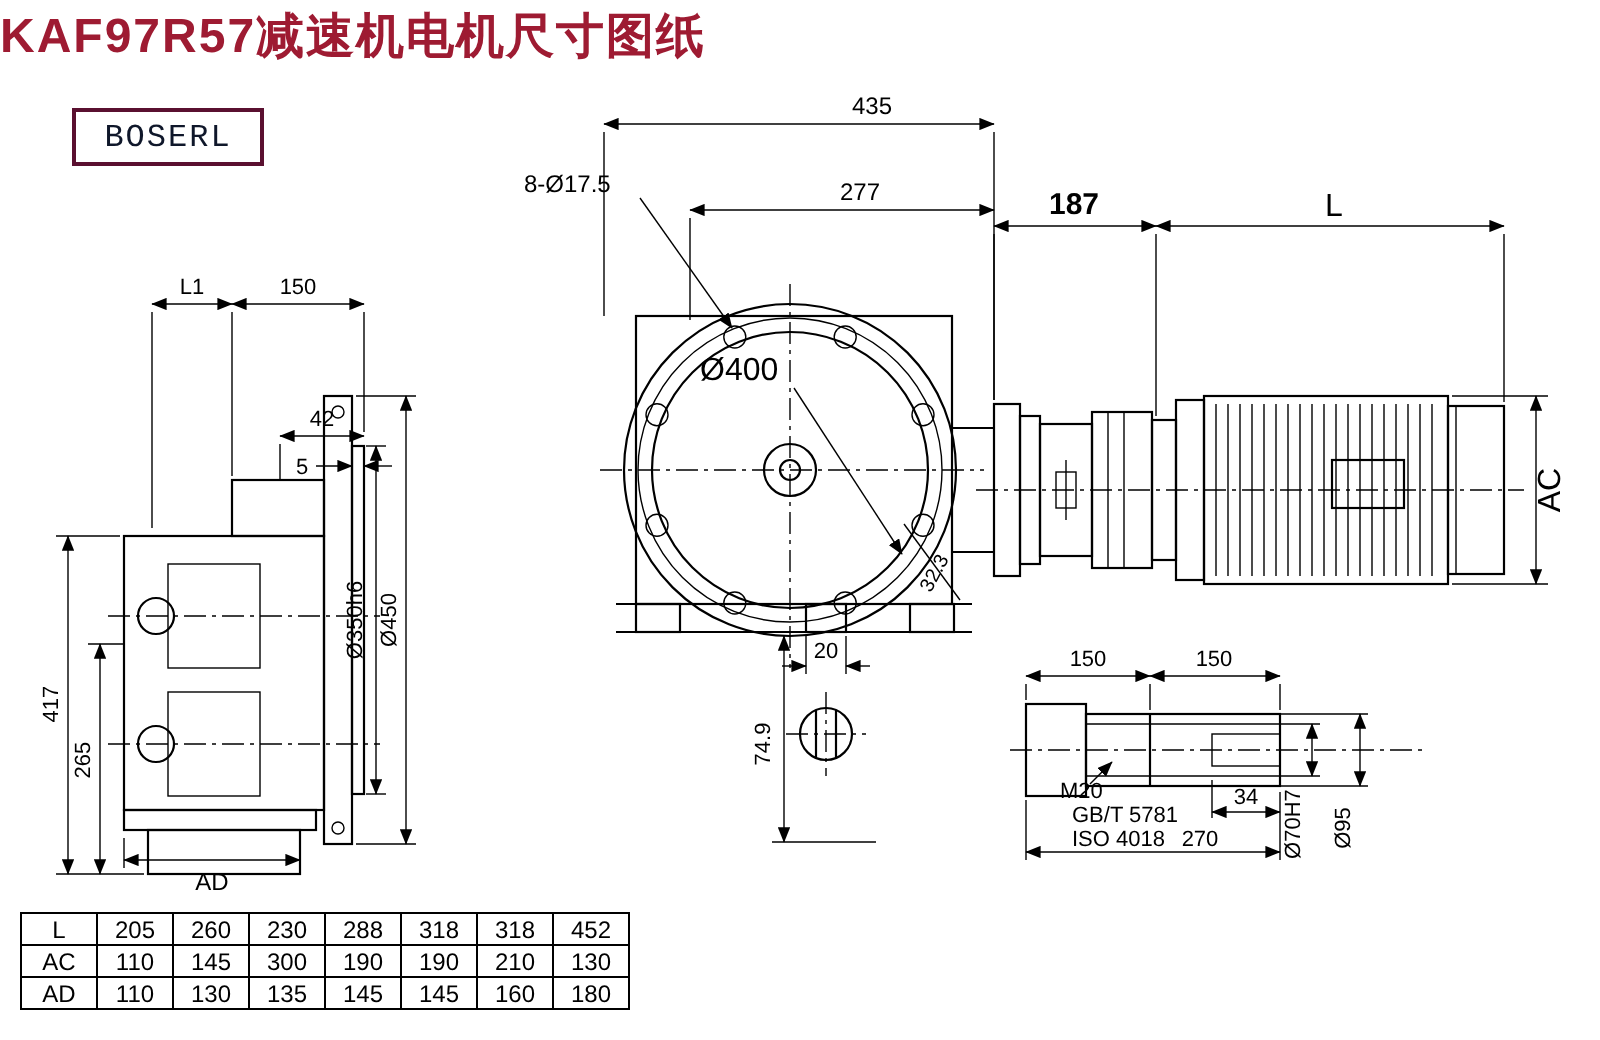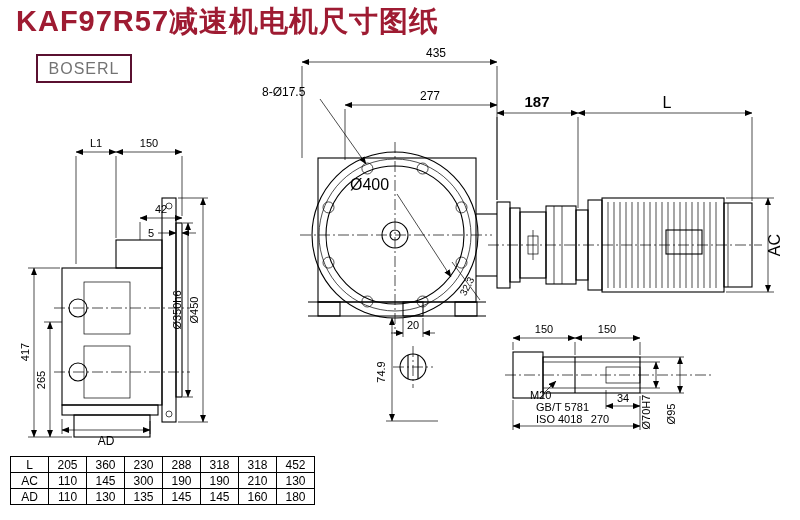--- a/index.html
+++ b/index.html
@@ -1,18 +1,18 @@
 <!DOCTYPE html>
 <html><head>
 <meta charset="utf-8">
 <style>
   html,body{margin:0;padding:0}
   body{width:800px;height:520px;position:relative;overflow:hidden;background:#fff;font-family:"Liberation Sans",sans-serif}
-  #title{position:absolute;left:16px;top:2px;font-size:29px;font-weight:bold;color:#9e1b32;margin:0;letter-spacing:1px}
-  #logo{position:absolute;left:36px;top:54px;width:92px;height:25px;border:2px solid #5a1030;display:flex;align-items:center;justify-content:center;font-family:Liberation Sans, sans-serif;font-size:16px;color:#737373;letter-spacing:1px}
+  #title{position:absolute;left:0;top:2px;font-size:24px;font-weight:bold;color:#9e1b32;margin:0;letter-spacing:1px}
+  #logo{position:absolute;left:36px;top:54px;width:92px;height:25px;border:2px solid #5a1030;display:flex;align-items:center;justify-content:center;font-family:Liberation Mono, monospace;font-size:16px;color:#0f172a;letter-spacing:1px}
   svg{position:absolute;left:0;top:0}
   svg text{font-family:"Liberation Sans",sans-serif;font-size:11px;fill:#000}
   .ln{stroke:#000;stroke-width:1.1;fill:none}
   .tn{stroke:#000;stroke-width:0.7;fill:none}
   .cl{stroke:#000;stroke-width:0.7;fill:none;stroke-dasharray:11 3 2 3}
   .t12{font-size:12px}.t16{font-size:16px}.t10{font-size:10px}
   .bold{font-weight:bold;font-size:15px}
   #size-table{position:absolute;left:10px;top:456px;border-collapse:collapse}
   #size-table td{border:1px solid #000;text-align:center;font-size:12px;height:15px;padding:0 2px;min-width:33px}
   #size-table td.hd{width:100px}
@@ -219,21 +219,21 @@
       <text x="675" y="414" text-anchor="middle" transform="rotate(-90 675 414)">Ø95</text>
     </g>
   </g>
 </svg>
 
 <table id="size-table">
   <tbody>
   <tr>
     <td>L</td>
     <td>205</td>
-    <td>360</td>
+    <td>260</td>
     <td>230</td>
     <td>288</td>
     <td>318</td>
     <td>318</td>
     <td>452</td>
   </tr>
   <tr>
     <td>AC</td>
     <td>110</td>
     <td>145</td>

